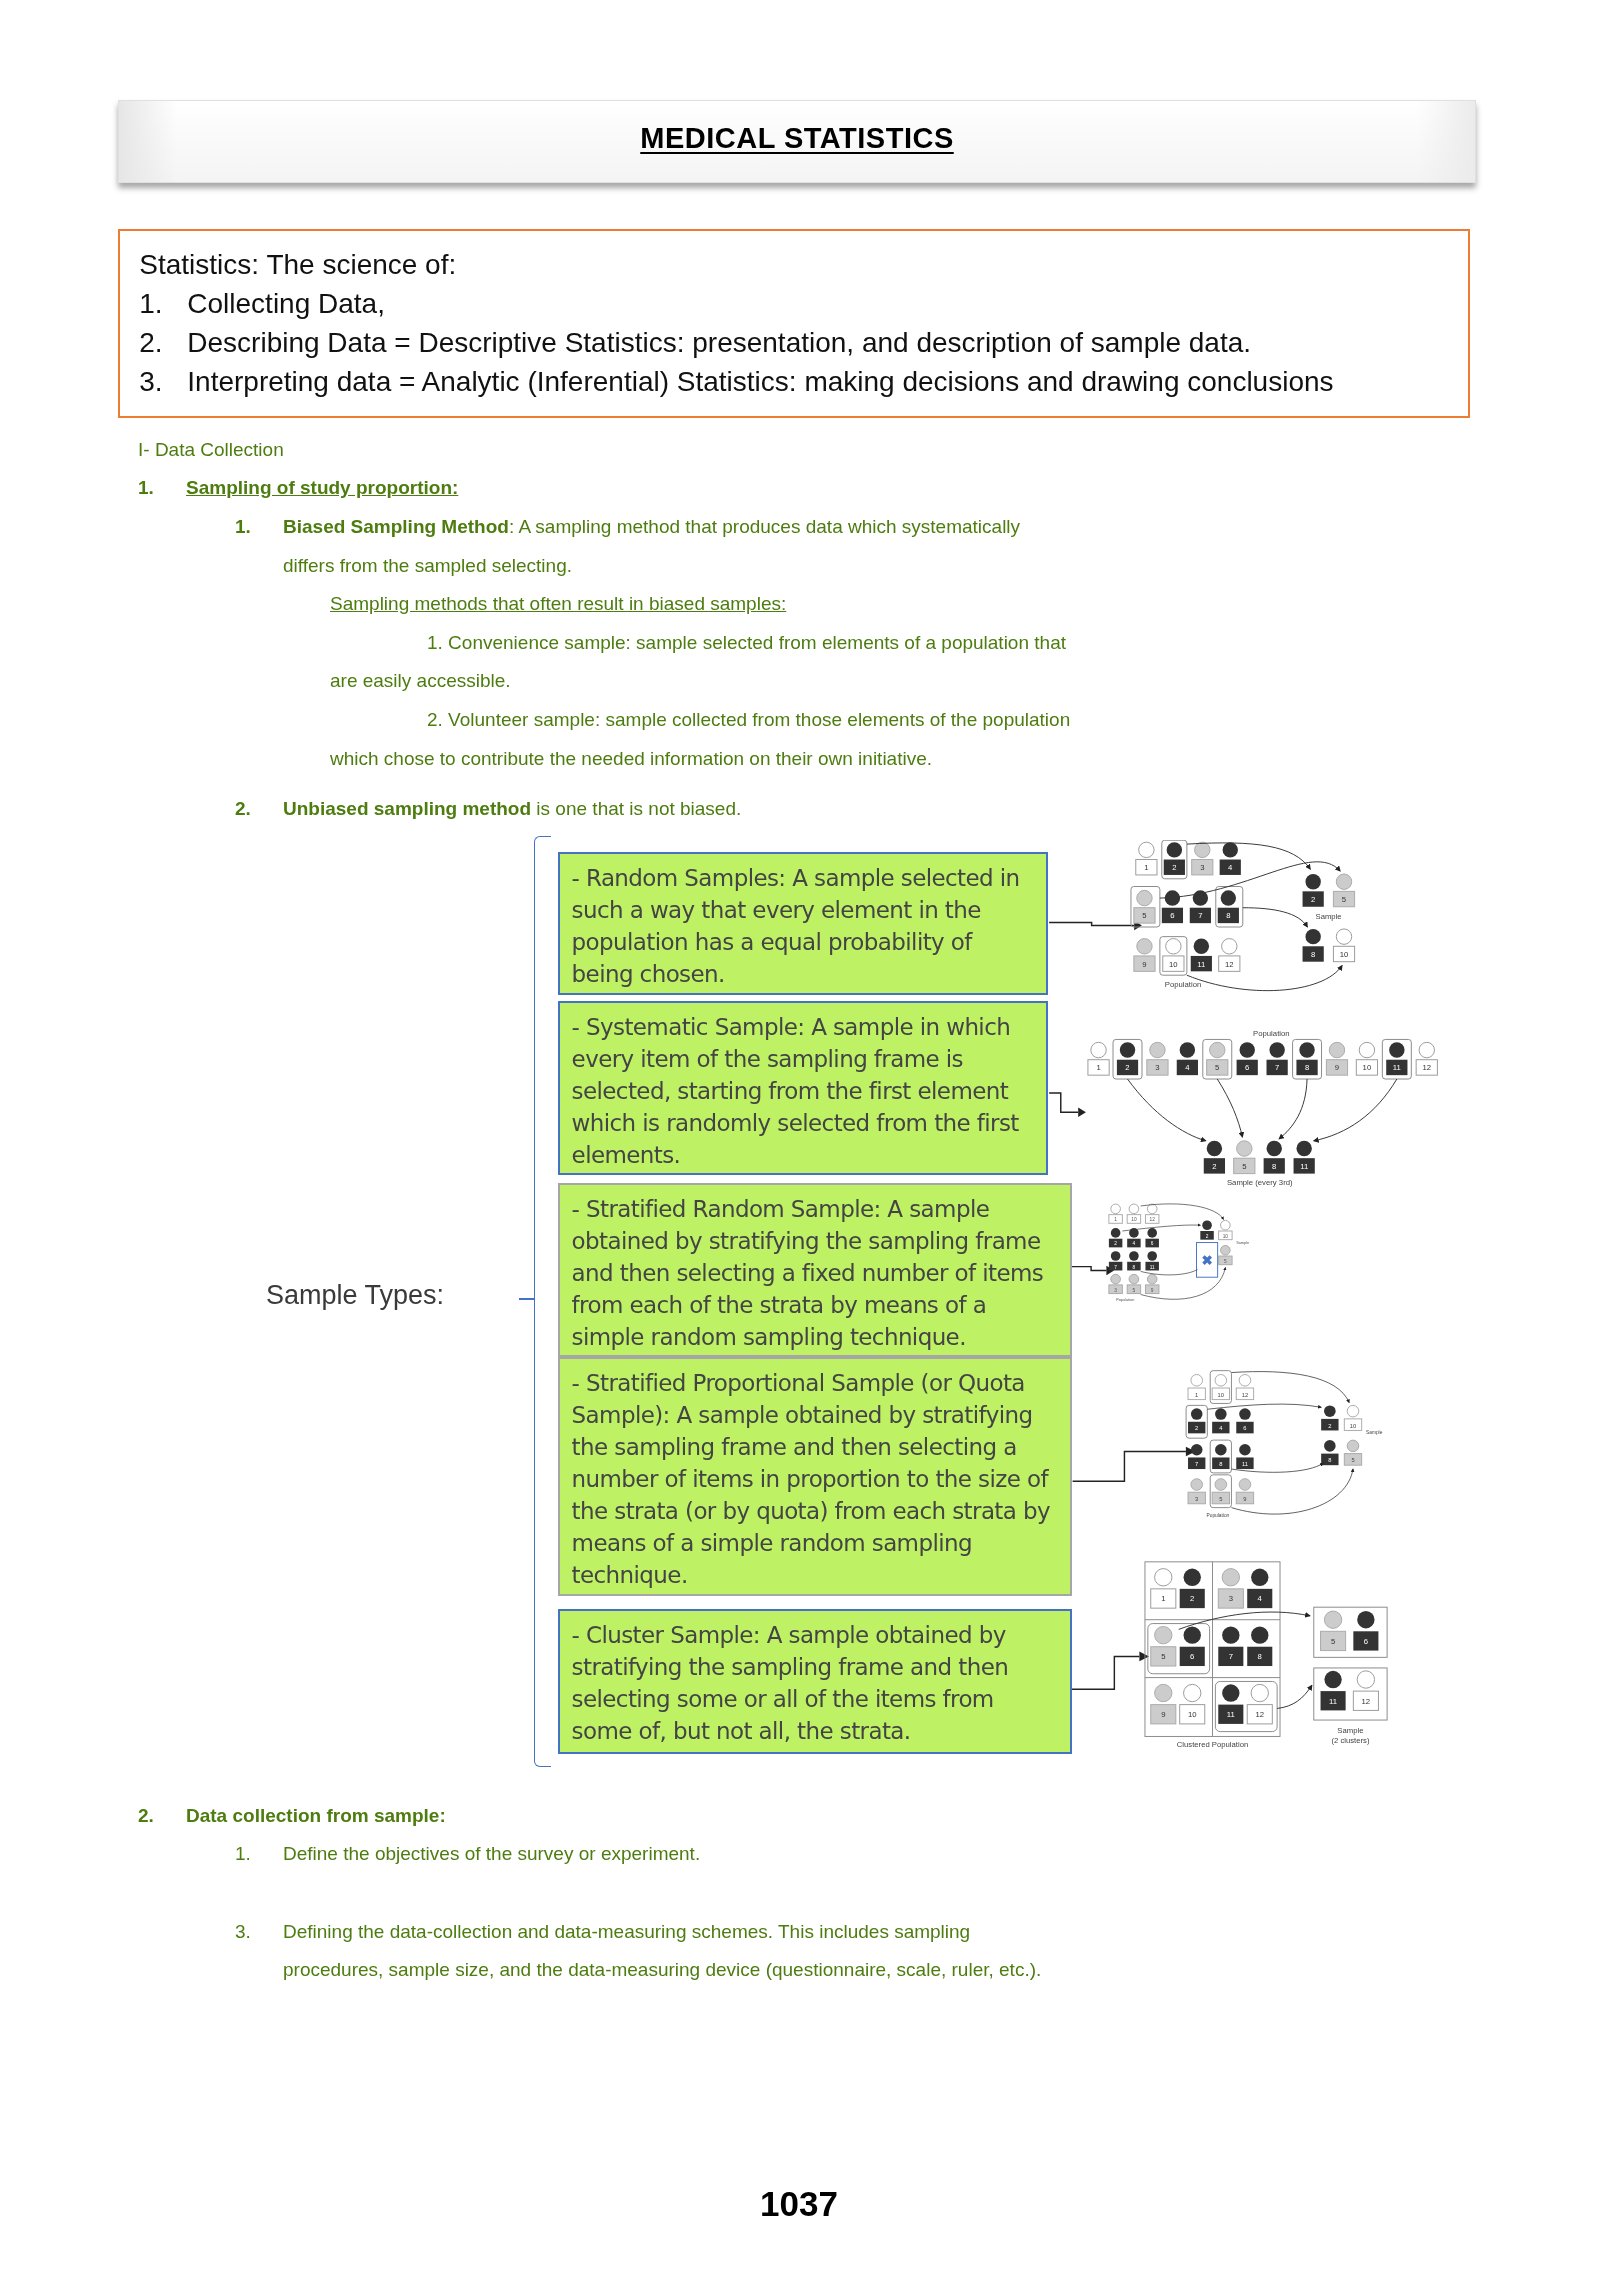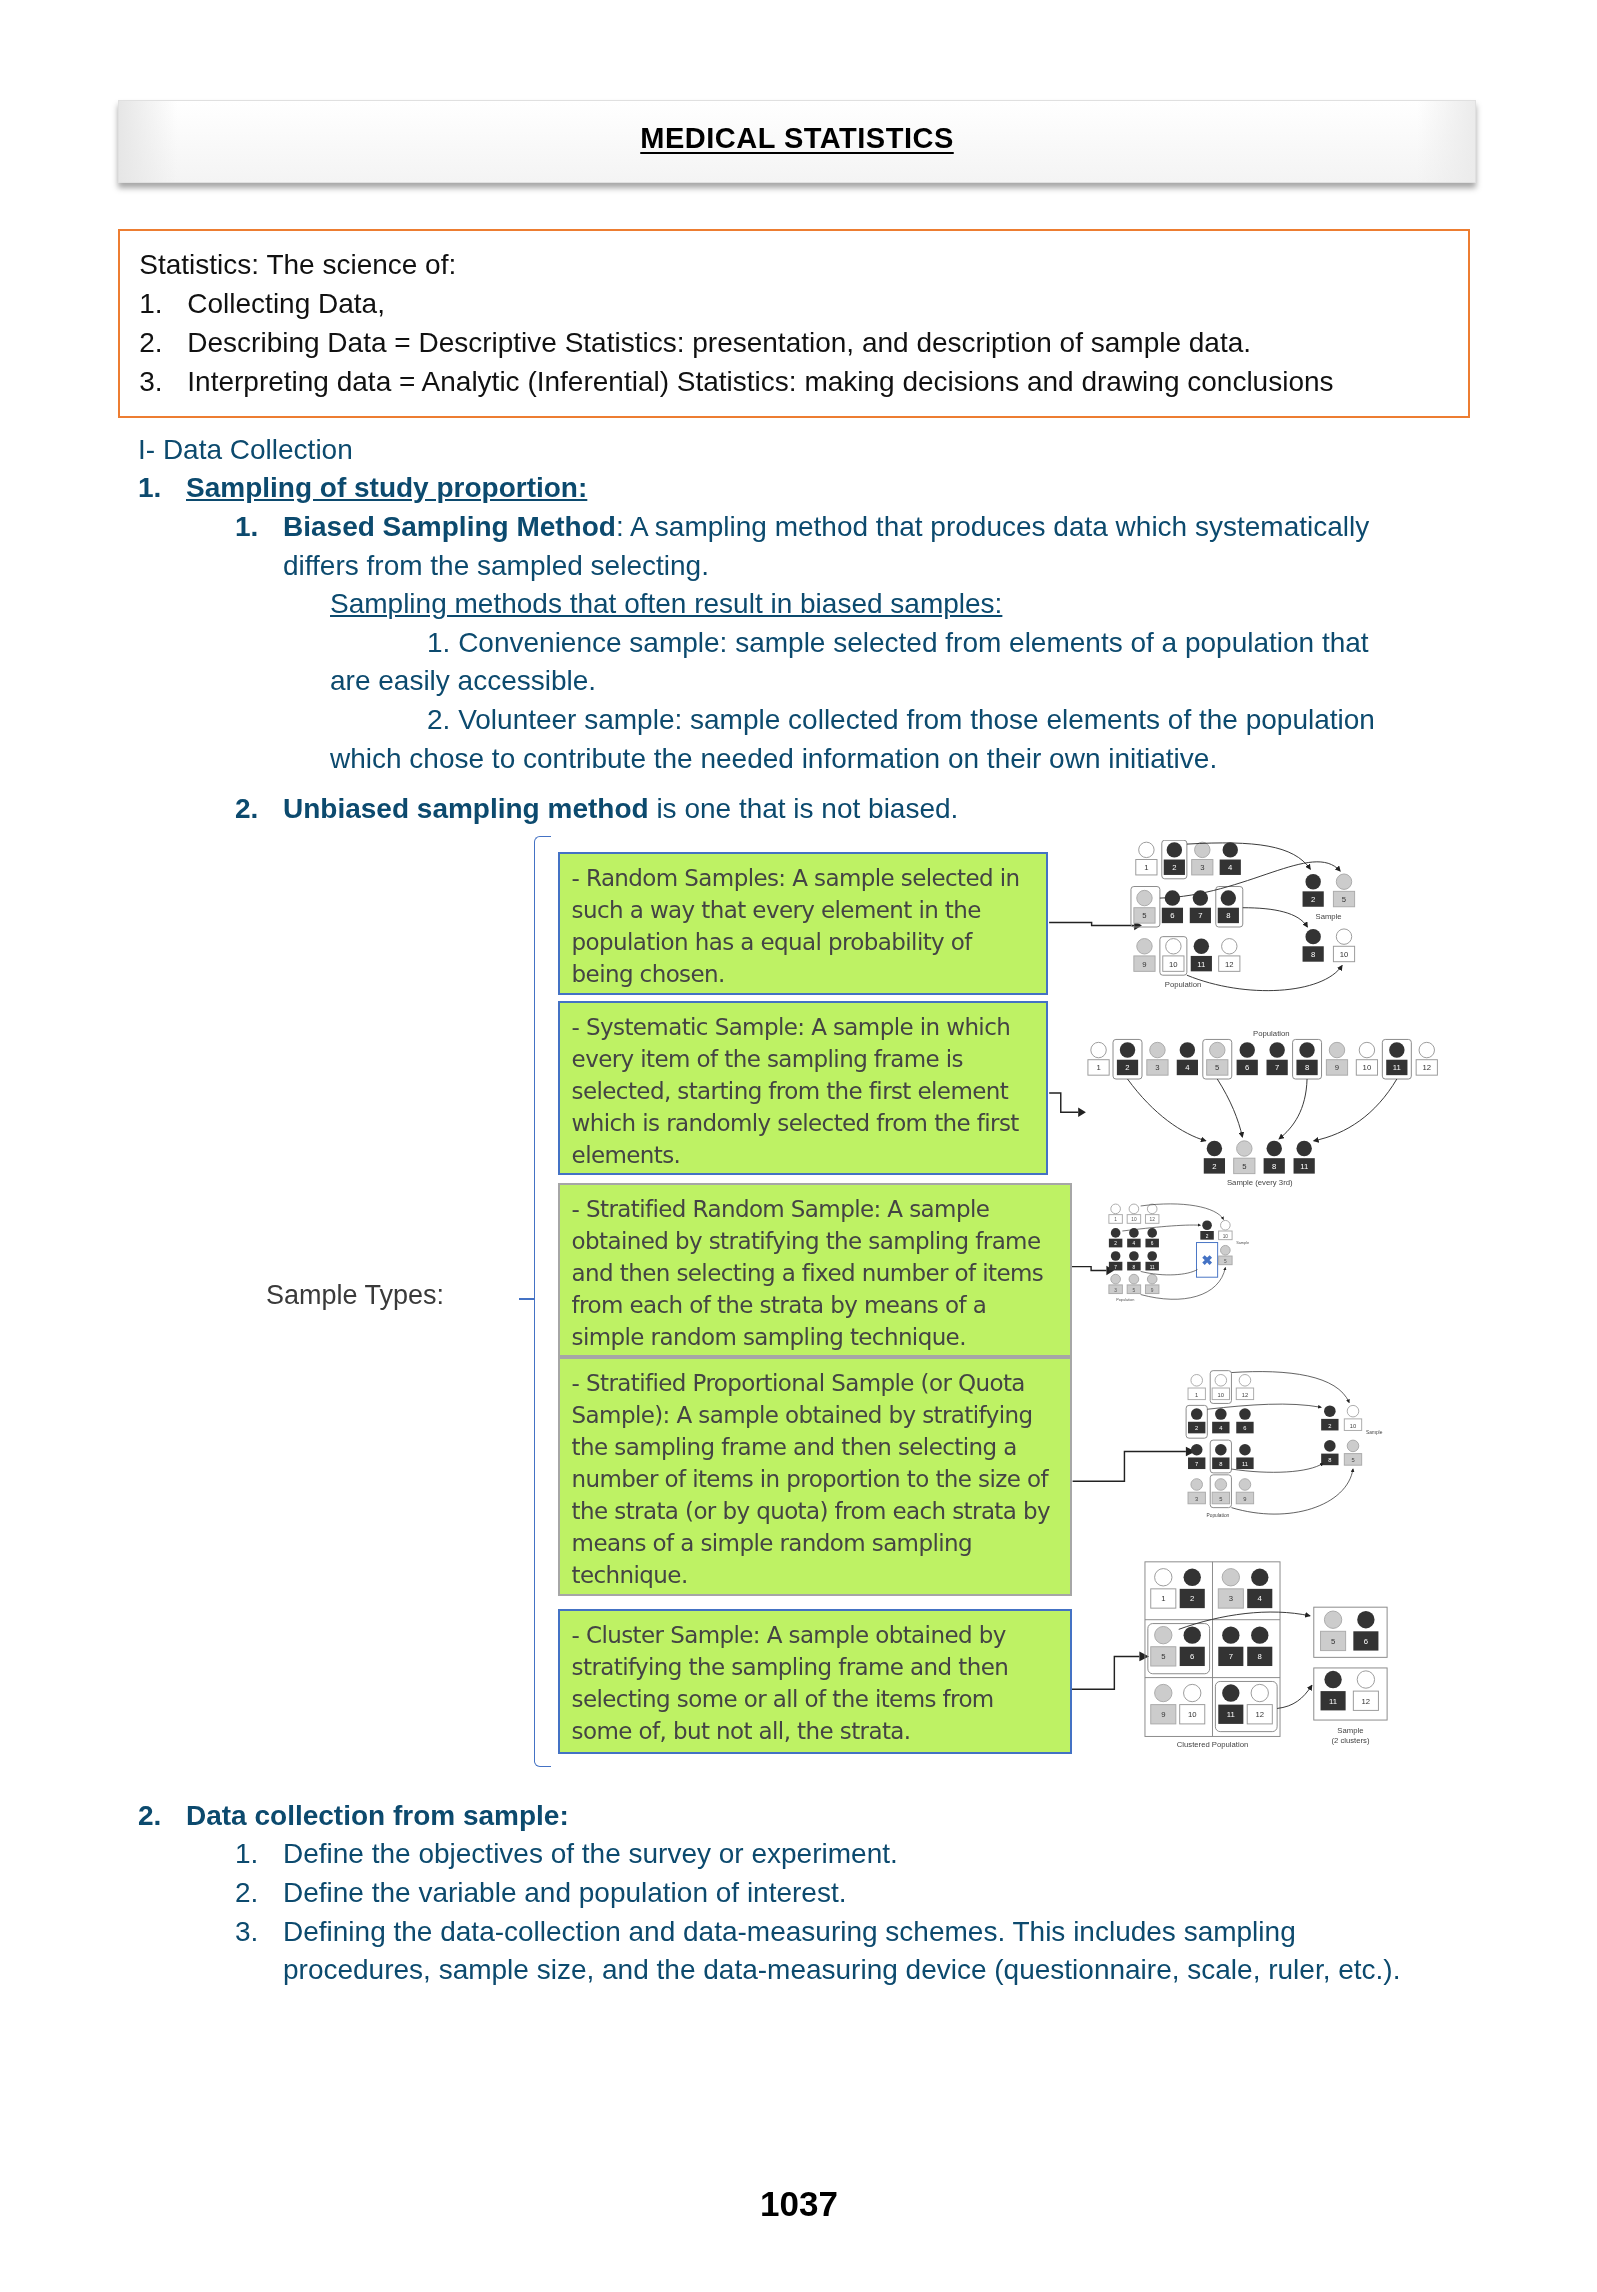--- a/index.html
+++ b/index.html
@@ -6,21 +6,21 @@
   body{width:1598px;height:2292px;position:relative;font-family:"Liberation Sans",sans-serif;color:#3a3a3a;overflow:hidden;}
   .page{position:absolute;left:0;top:0;width:1598px;height:1968px;}
   .title-banner{position:absolute;left:118px;top:100px;width:1356px;height:81px;background:linear-gradient(#ffffff,#f4f4f4);border:1px solid #e0e0e0;box-shadow:0 4.8px 5.8px rgba(0,0,0,0.35);}
   .title-banner:before{content:"";position:absolute;left:0;top:0;width:58px;height:100%;background:linear-gradient(90deg,#e6e6e6,rgba(255,255,255,0));}
   .title-banner:after{content:"";position:absolute;right:0;top:0;width:58px;height:100%;background:linear-gradient(270deg,#ebebeb,rgba(255,255,255,0));}
   .title-text{position:absolute;left:0;right:0;top:21px;text-align:center;font-weight:bold;font-size:29px;color:#000;text-decoration:underline;text-underline-offset:3.9px;letter-spacing:0.5px;z-index:2;font-family:"Liberation Sans",sans-serif;}
   .def-box{position:absolute;left:118px;top:229px;width:1352px;height:189px;border:2.9px solid #ed7d31;box-sizing:border-box;padding:13.5px 19.3px;font-size:28px;color:#111;}
   .def-box .head{line-height:39px;}
   .def-box .li{line-height:39px;white-space:nowrap;}
   .def-box .num{display:inline-block;width:48px;}
-  .txt{position:absolute;font-size:28px;color:#0c4a6e;white-space:nowrap;line-height:39px;}
+  .txt{position:absolute;font-size:19px;color:#4d7c0f;white-space:nowrap;line-height:39px;}
   .u{text-decoration:underline;}
   .b{font-weight:bold;}
   .num{display:inline-block;}
   .bracket{position:absolute;left:534px;top:836px;width:17.4px;height:931px;border:1.9px solid #4472c4;border-right:none;border-radius:5.8px 0 0 5.8px;box-sizing:border-box;}
   .bracket-tick{position:absolute;left:519px;top:1298px;width:15.4px;height:1.9px;background:#4472c4;}
   .sample-types{position:absolute;left:266px;top:1280px;font-size:27px;color:#3a3a3a;}
   .tbox{position:absolute;box-sizing:border-box;background:#bef264;padding:7.7px 11.6px;font-size:23px;line-height:32px;color:#444;font-family:"DejaVu Sans",sans-serif;letter-spacing:-0.6px;}
   .tbox.blue{border:2.4px solid #4472c4;}
   .tbox.gray{border:2.4px solid #a6a6a6;}
   svg text{font-family:"Liberation Sans",sans-serif;}
@@ -434,19 +434,18 @@
       <text x="214" y="196" fill="#444">(2 clusters)</text>
     </g>
     <path d="M36,78 C80,62 130,55 172,64" fill="none" stroke="#333" stroke-width="1" marker-end="url(#ah5)"></path>
     <path d="M138,160 C155,158 165,150 174,136" fill="none" stroke="#333" stroke-width="1" marker-end="url(#ah5)"></path>
   </svg>
 
   <div class="txt" style="left:138px;top:1796px;">
     <span class="num b" style="width:48px;">2.</span><span class="b">Data collection from sample:</span>
   </div>
   <div class="txt" style="left:235px;top:1834px;"><span class="num" style="width:48px;">1.</span><span>Define the objectives of the survey or experiment.</span></div>
-  <div class="txt" style="left:235px;top:1873px;"><span class="num" style="width:48px;">2.</span><span>Define the variable and population of interest.</span></div>
   <div class="txt" style="left:235px;top:1912px;"><span class="num" style="width:48px;">3.</span><span>Defining the data-collection and data-measuring schemes. This includes sampling</span></div>
   <div class="txt" style="left:283px;top:1950px;">procedures, sample size, and the data-measuring device (questionnaire, scale, ruler, etc.).</div>
 
   <div class="page-num">1037</div>
 </div>
 
 
 </body></html>

